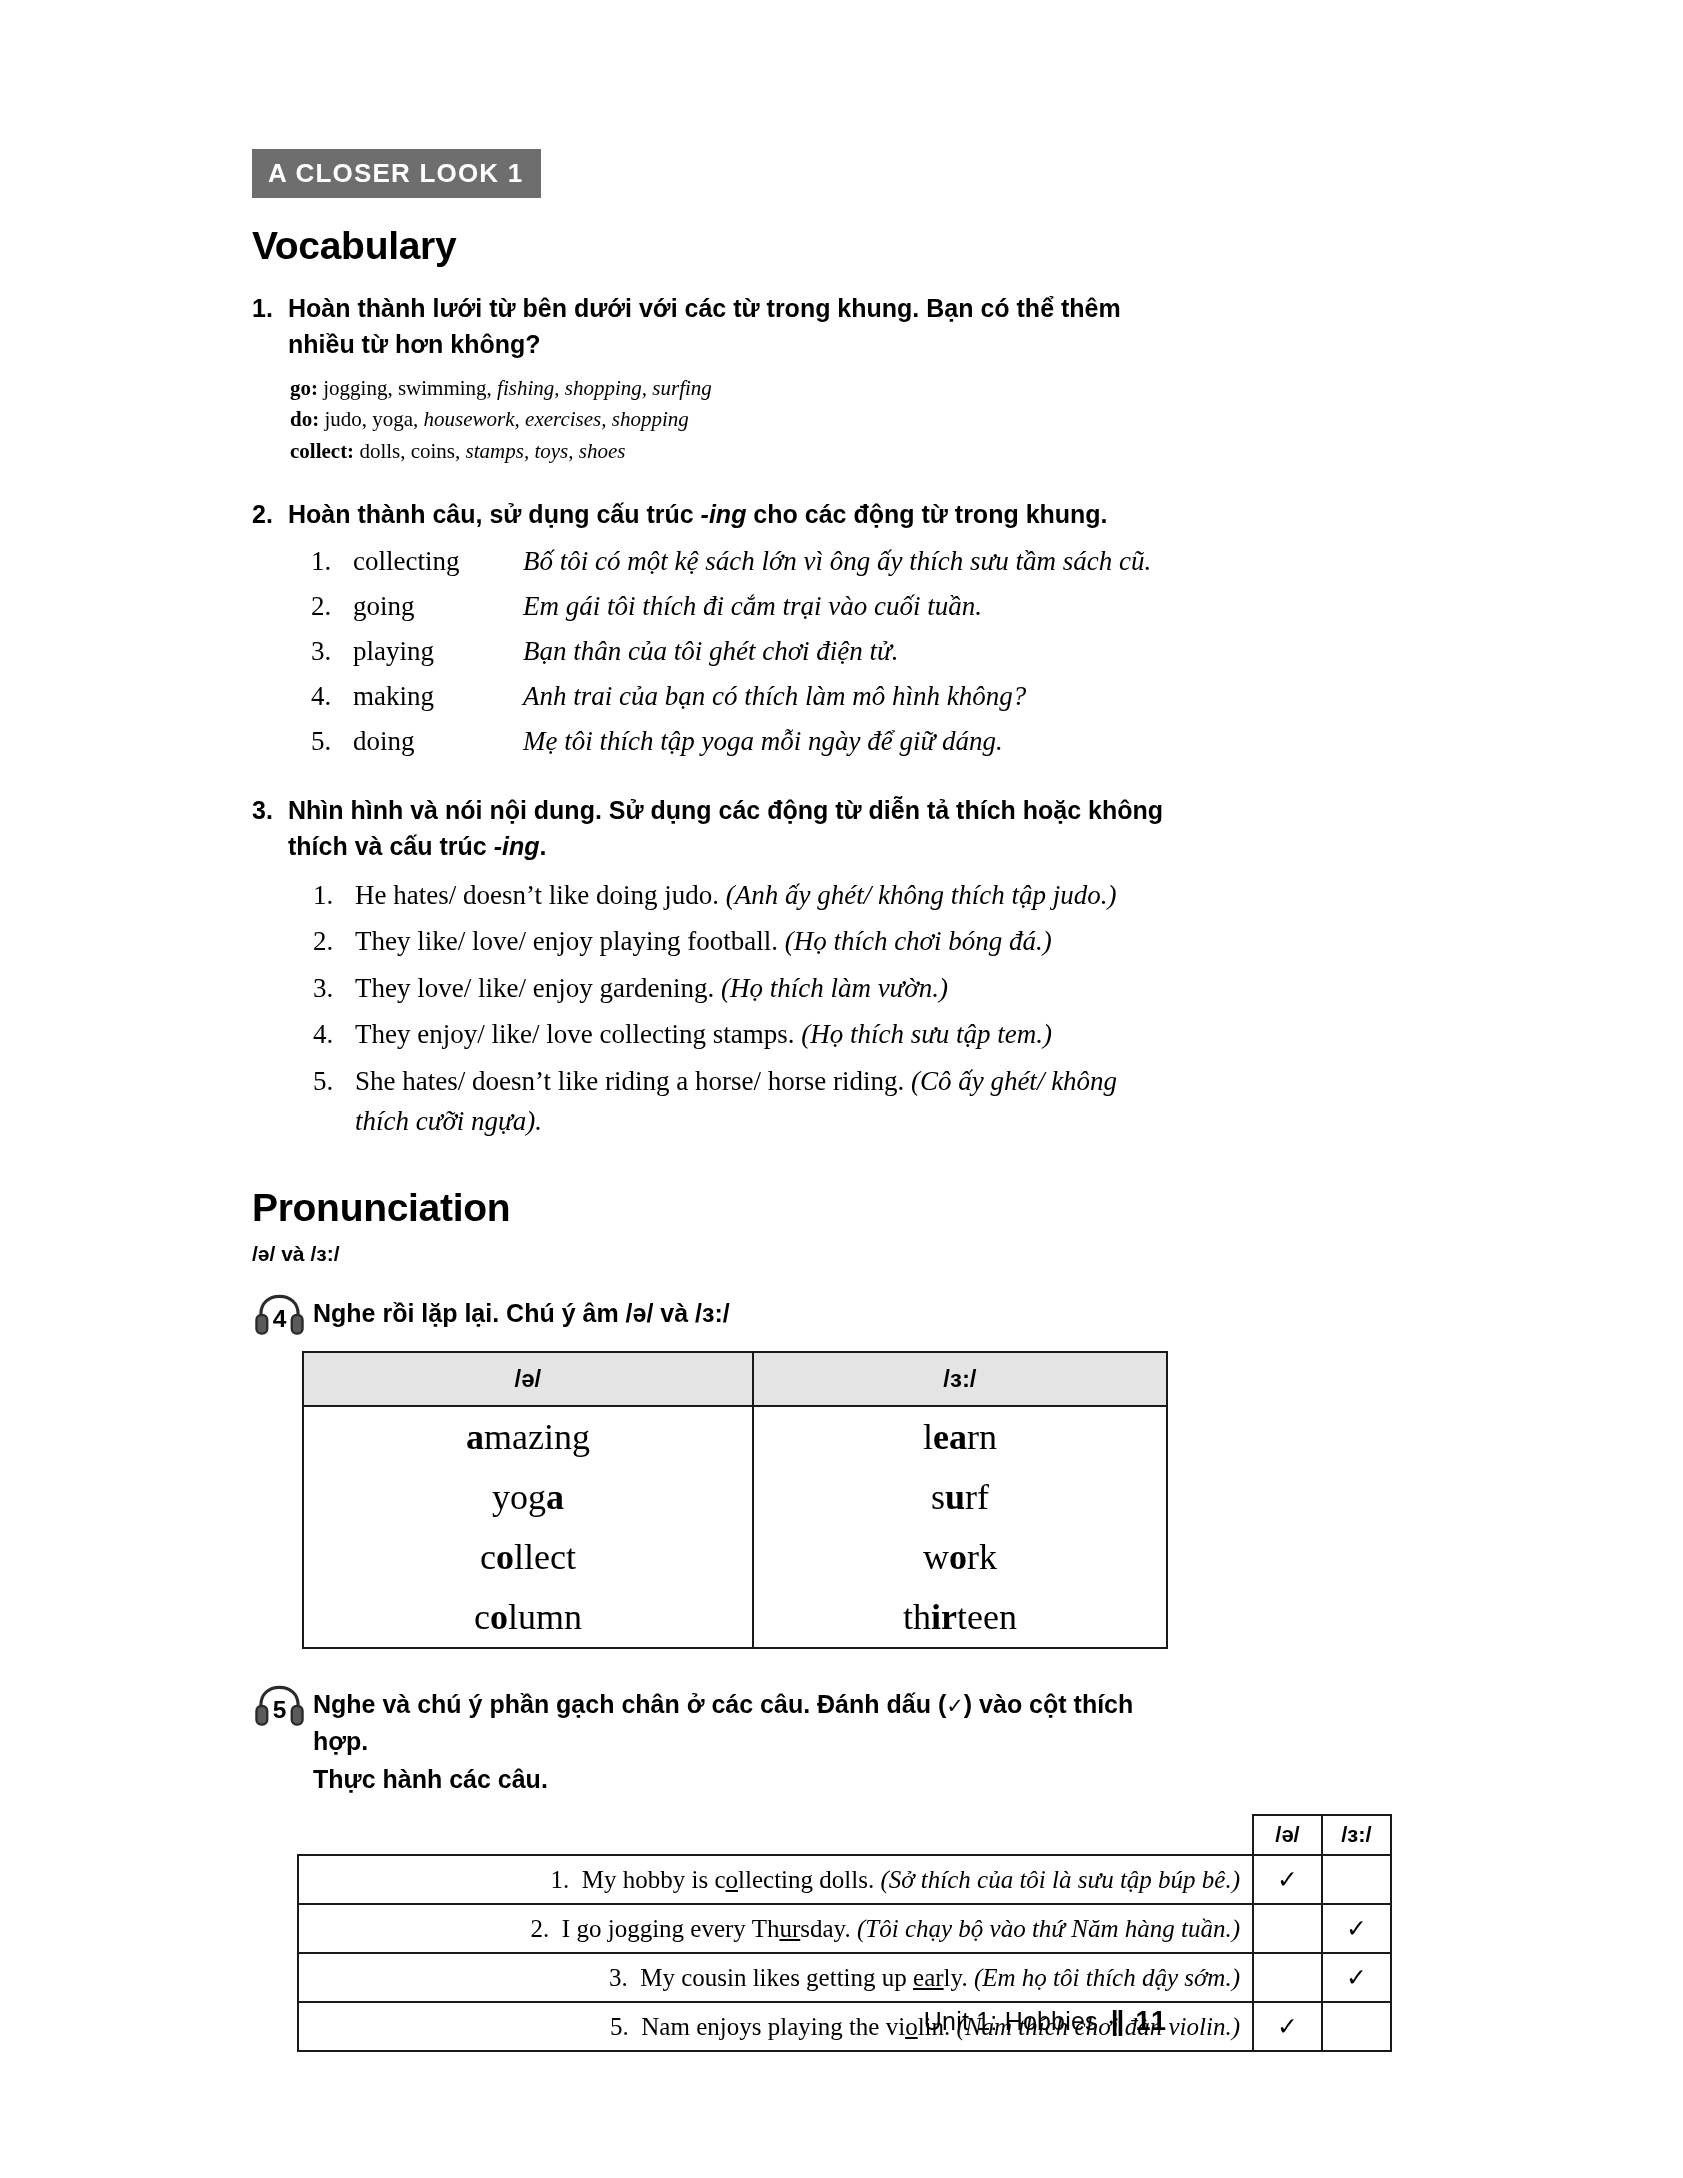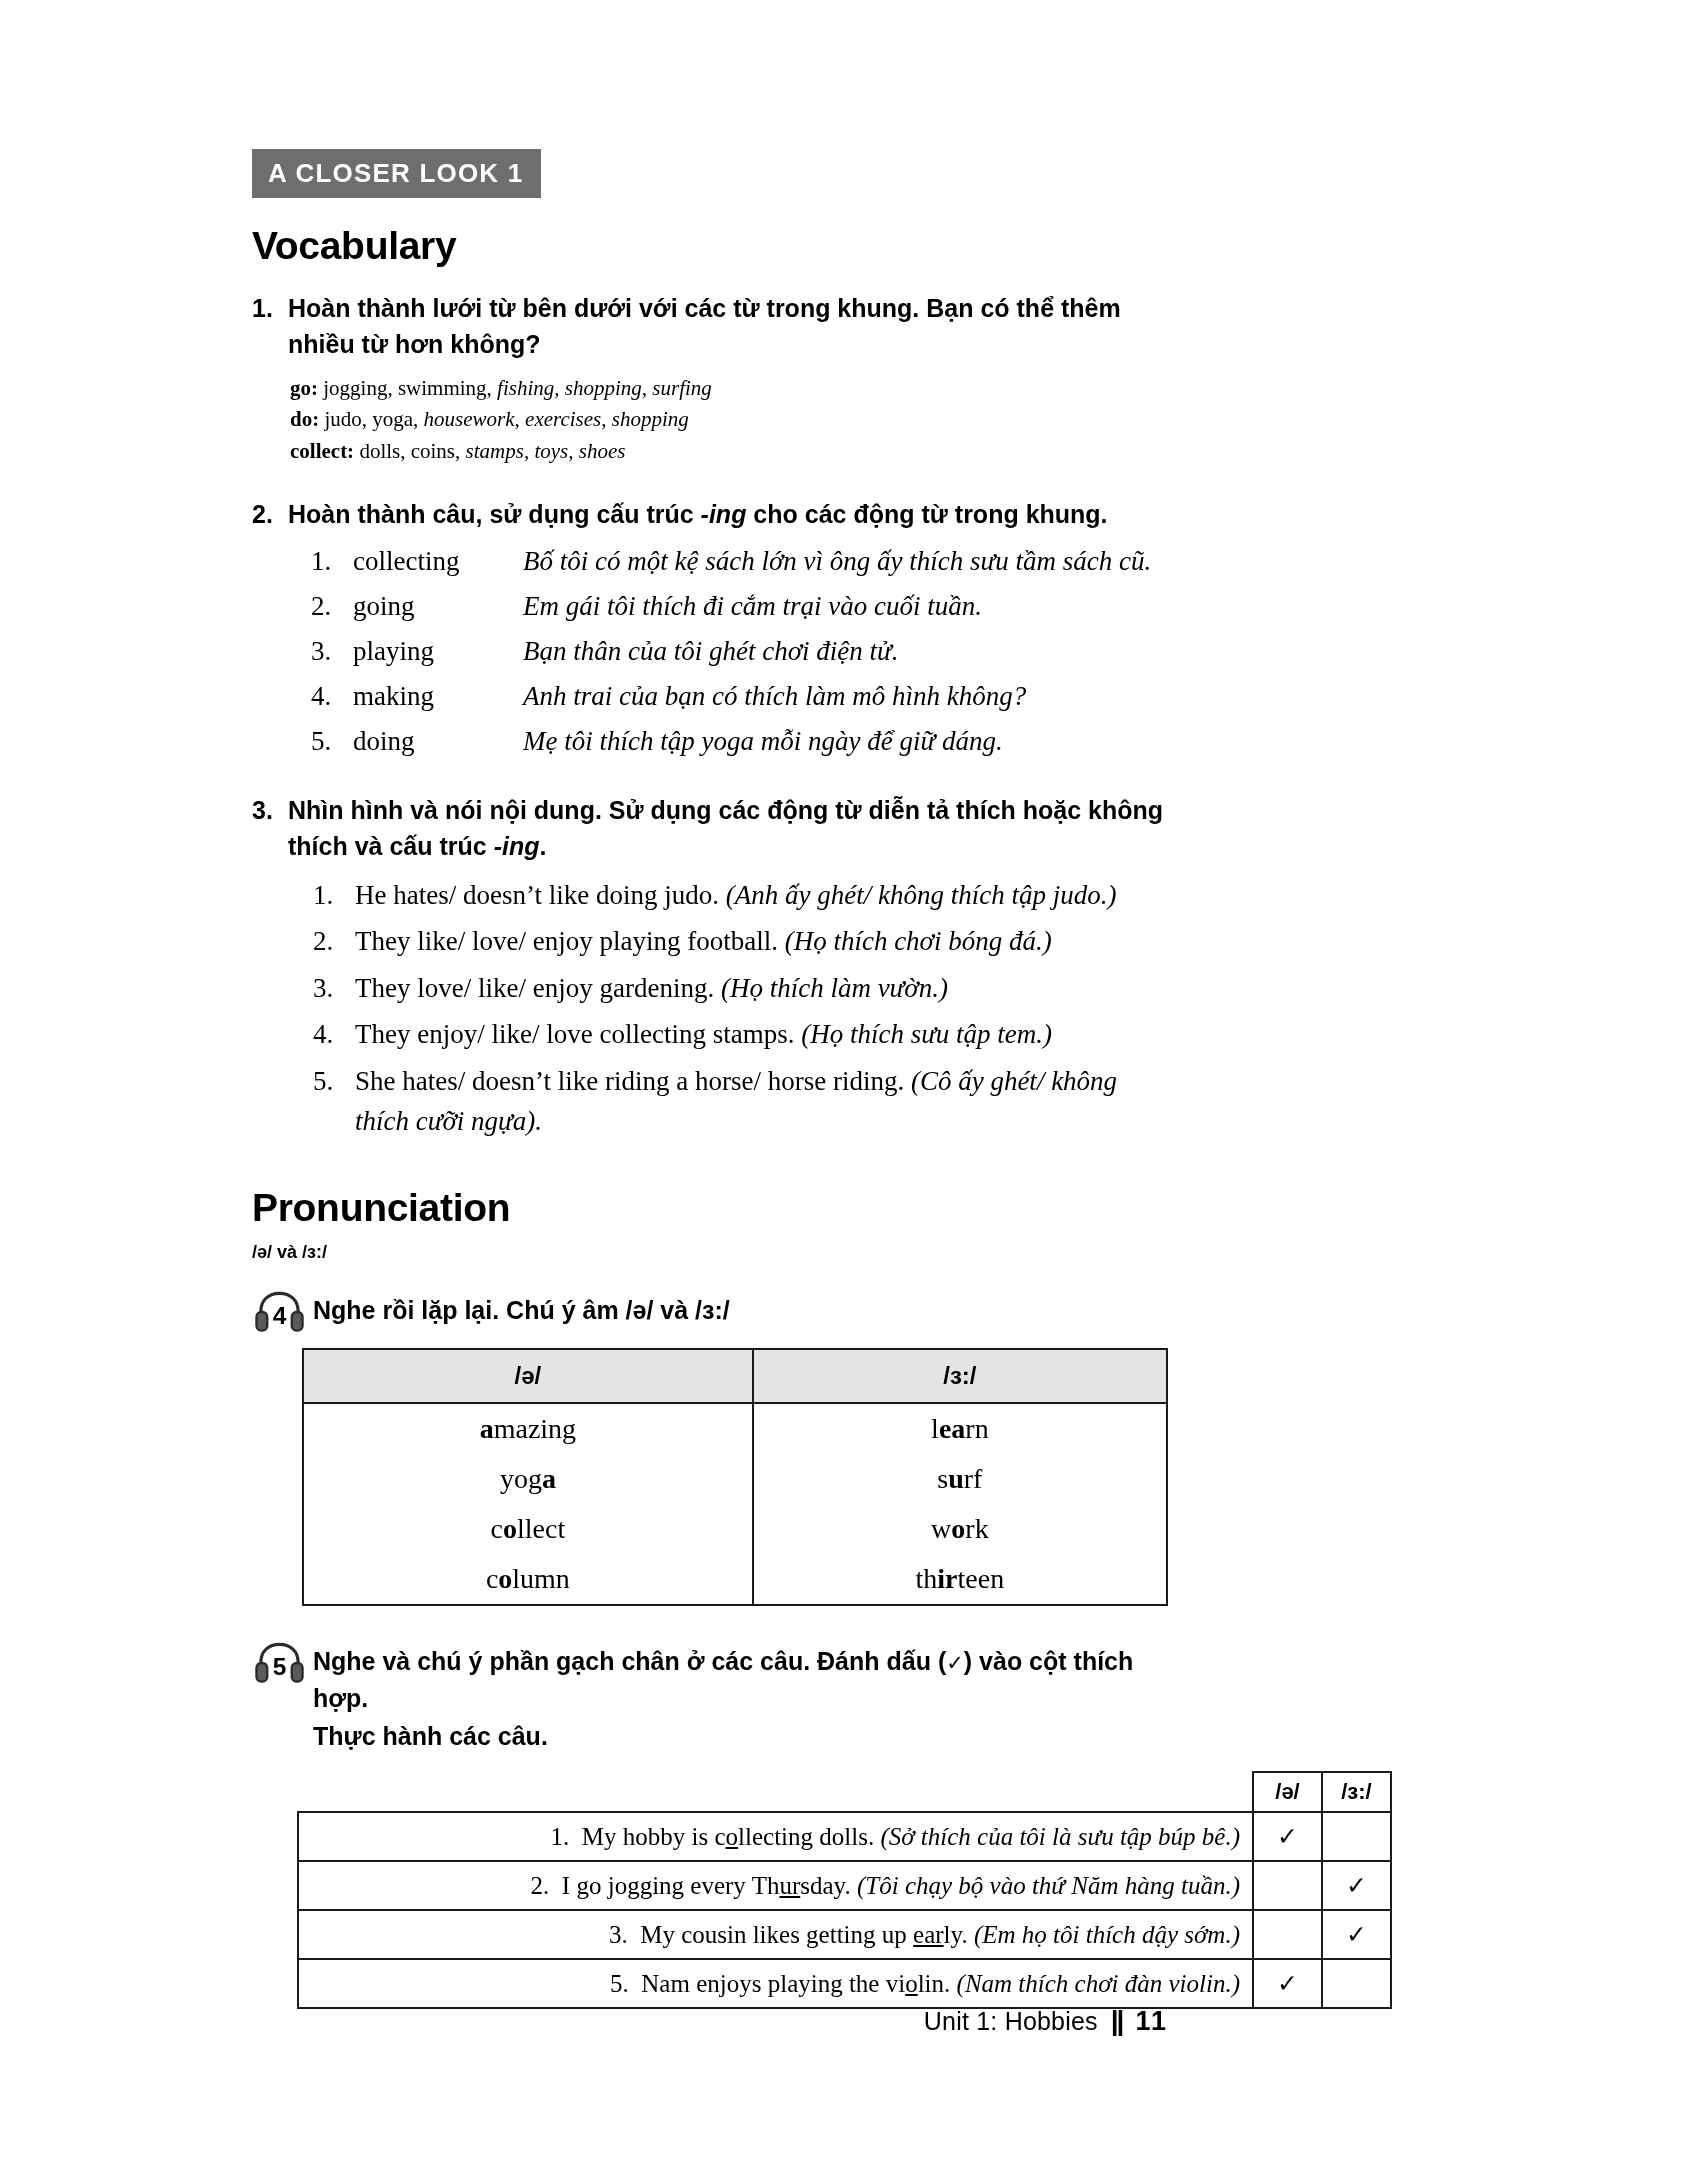--- a/index.html
+++ b/index.html
@@ -45,21 +45,21 @@
     margin: 0 0 22px 0;
     letter-spacing: -0.3px;
   }
   h2.section-heading.pron {
     margin-top: 44px;
     margin-bottom: 12px;
   }
   .phoneme-line {
     font-family: "Liberation Sans", sans-serif;
     font-weight: bold;
-    font-size: 18px;
+    font-size: 21px;
     margin: 0 0 26px 0;
   }
 
   
   .exercise {
     margin-bottom: 18px;
   }
   .ex-prompt {
     font-family: "Liberation Sans", sans-serif;
     font-weight: bold;
@@ -144,21 +144,21 @@
   
   table.pron-table {
     border-collapse: collapse;
     margin: 10px 0 0 50px;
     width: 866px;
   }
   table.pron-table th,
   table.pron-table td {
     border: 2px solid #1a1a1a;
     text-align: center;
-    font-size: 28px;
+    font-size: 36px;
     padding: 9px 0;
   }
   table.pron-table th {
     background: #e4e4e4;
     font-family: "Liberation Sans", sans-serif;
     font-weight: bold;
     font-size: 24px;
     padding: 12px 0;
   }
   table.pron-table td { border-top: none; border-bottom: none; }

